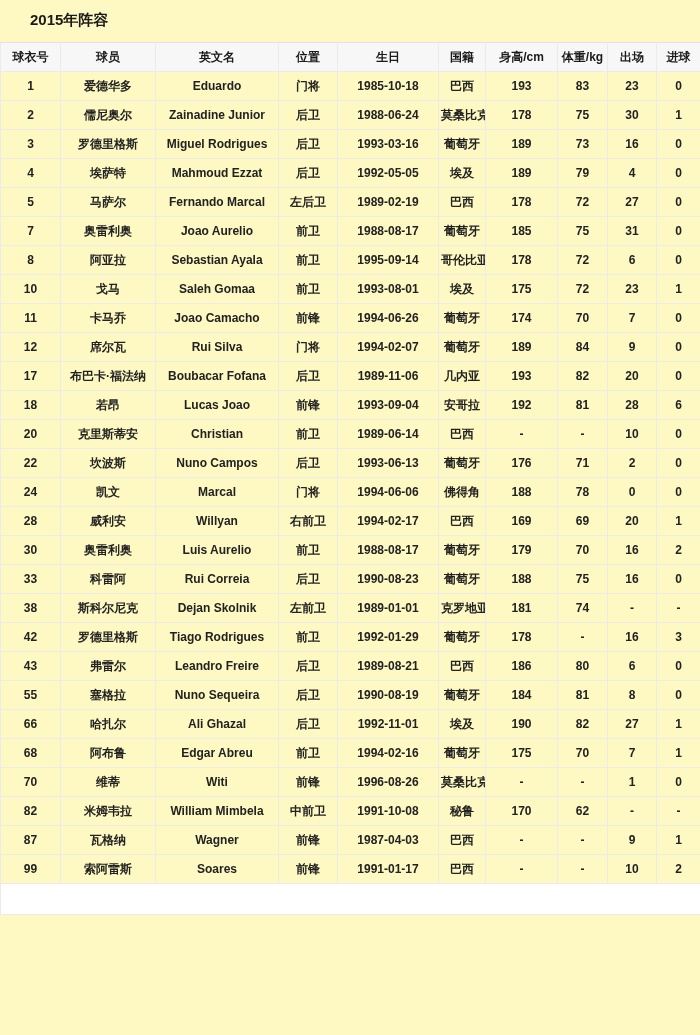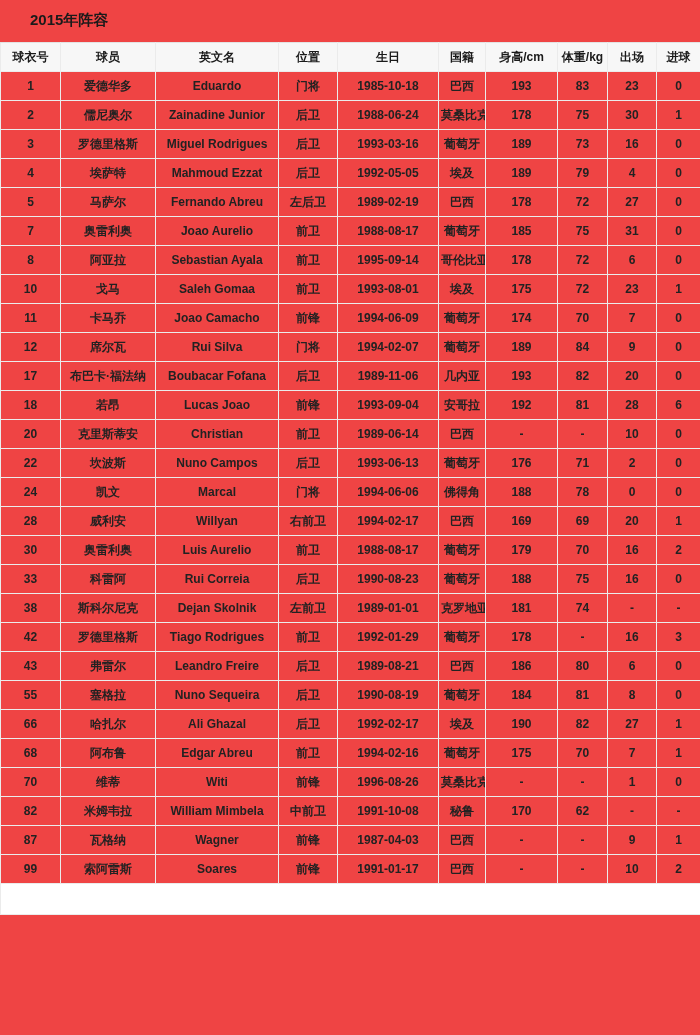--- a/index.html
+++ b/index.html
@@ -5,21 +5,21 @@
   * { box-sizing: border-box; }
   html, body {
     margin: 0;
     padding: 0;
     background: #ffffff;
     font-family: "Liberation Sans", "DejaVu Sans", sans-serif;
   }
   .page {
     width: 700px;
     height: 1035px;
-    background: #ef4444;
+    background: #fef9c3;
     overflow: hidden;
   }
   .page-title {
     margin: 0;
     padding: 11px 0 0 30px;
     font-size: 15px;
     line-height: 18px;
     font-weight: 700;
     color: #1a1a1a;
   }
@@ -145,21 +145,21 @@
           <td>1992-05-05</td>
           <td>埃及</td>
           <td>189</td>
           <td>79</td>
           <td>4</td>
           <td>0</td>
         </tr>
         <tr>
           <td>5</td>
           <td>马萨尔</td>
-          <td>Fernando Abreu</td>
+          <td>Fernando Marcal</td>
           <td>左后卫</td>
           <td>1989-02-19</td>
           <td>巴西</td>
           <td>178</td>
           <td>72</td>
           <td>27</td>
           <td>0</td>
         </tr>
         <tr>
           <td>7</td>
@@ -195,21 +195,21 @@
           <td>175</td>
           <td>72</td>
           <td>23</td>
           <td>1</td>
         </tr>
         <tr>
           <td>11</td>
           <td>卡马乔</td>
           <td>Joao Camacho</td>
           <td>前锋</td>
-          <td>1994-06-09</td>
+          <td>1994-06-26</td>
           <td>葡萄牙</td>
           <td>174</td>
           <td>70</td>
           <td>7</td>
           <td>0</td>
         </tr>
         <tr>
           <td>12</td>
           <td>席尔瓦</td>
           <td>Rui Silva</td>
@@ -363,21 +363,21 @@
           <td>184</td>
           <td>81</td>
           <td>8</td>
           <td>0</td>
         </tr>
         <tr>
           <td>66</td>
           <td>哈扎尔</td>
           <td>Ali Ghazal</td>
           <td>后卫</td>
-          <td>1992-02-17</td>
+          <td>1992-11-01</td>
           <td>埃及</td>
           <td>190</td>
           <td>82</td>
           <td>27</td>
           <td>1</td>
         </tr>
         <tr>
           <td>68</td>
           <td>阿布鲁</td>
           <td>Edgar Abreu</td>

